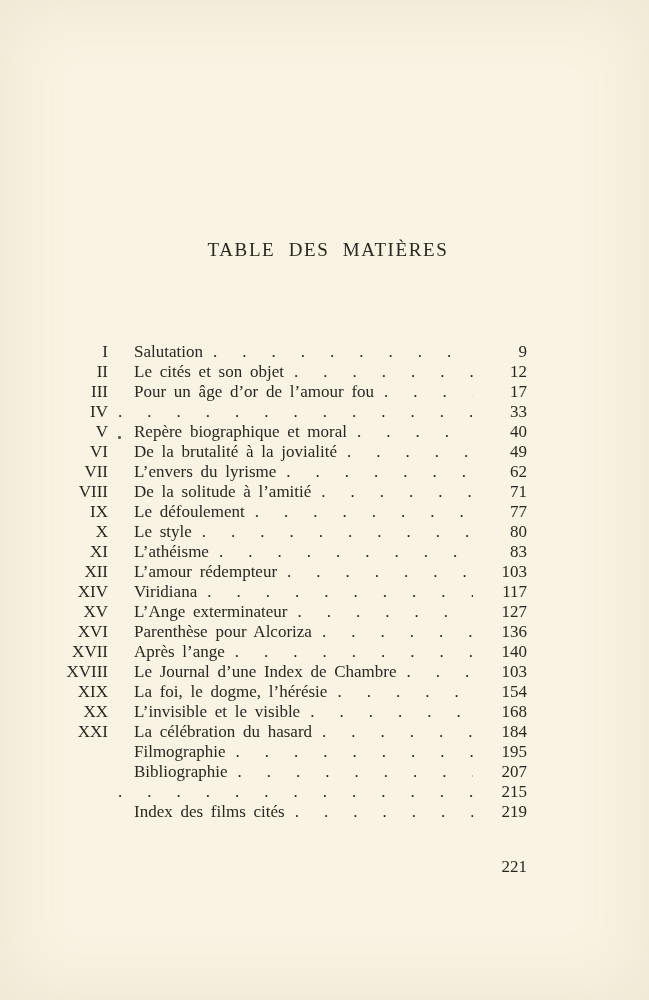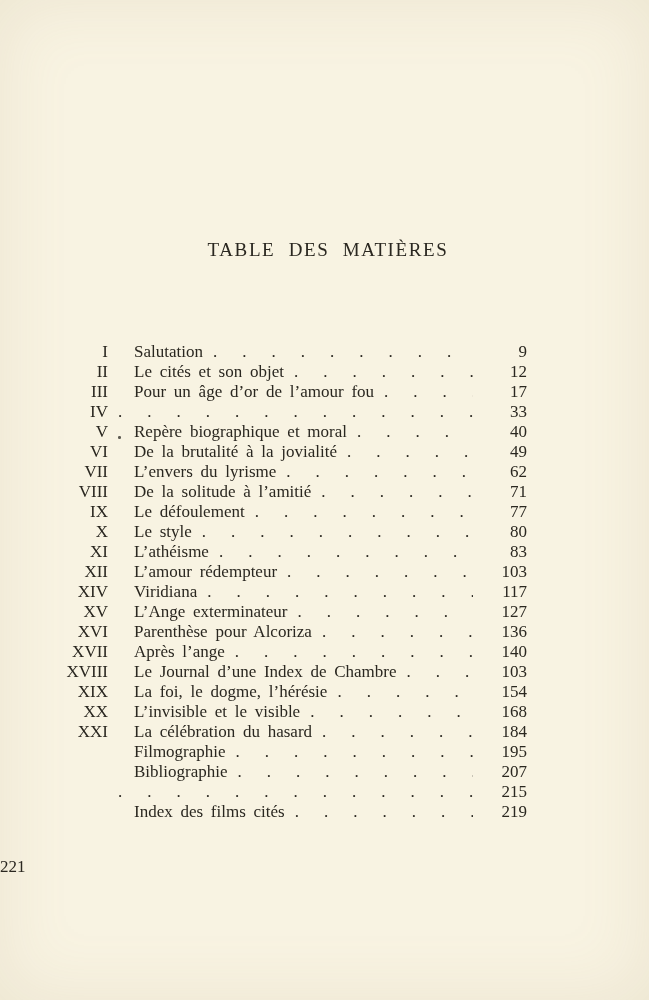--- a/index.html
+++ b/index.html
@@ -76,21 +76,21 @@
     position:absolute;
     left:118px;top:436px;
     width:2.5px;height:2.5px;
     border-radius:50%;
     background:var(--ink);
     opacity:0.75;
   }
   .folio{
     position:absolute;
     top:857px;left:0;width:527px;
-    text-align:left;
+    text-align:right;
     font-size:17px;
     line-height:20px;
   }
 </style>
 </head>
 <body>
 
 <div class="page">
   <h1 class="title">TABLE DES MATIÈRES</h1>
   <div class="toc" id="toc-list">

